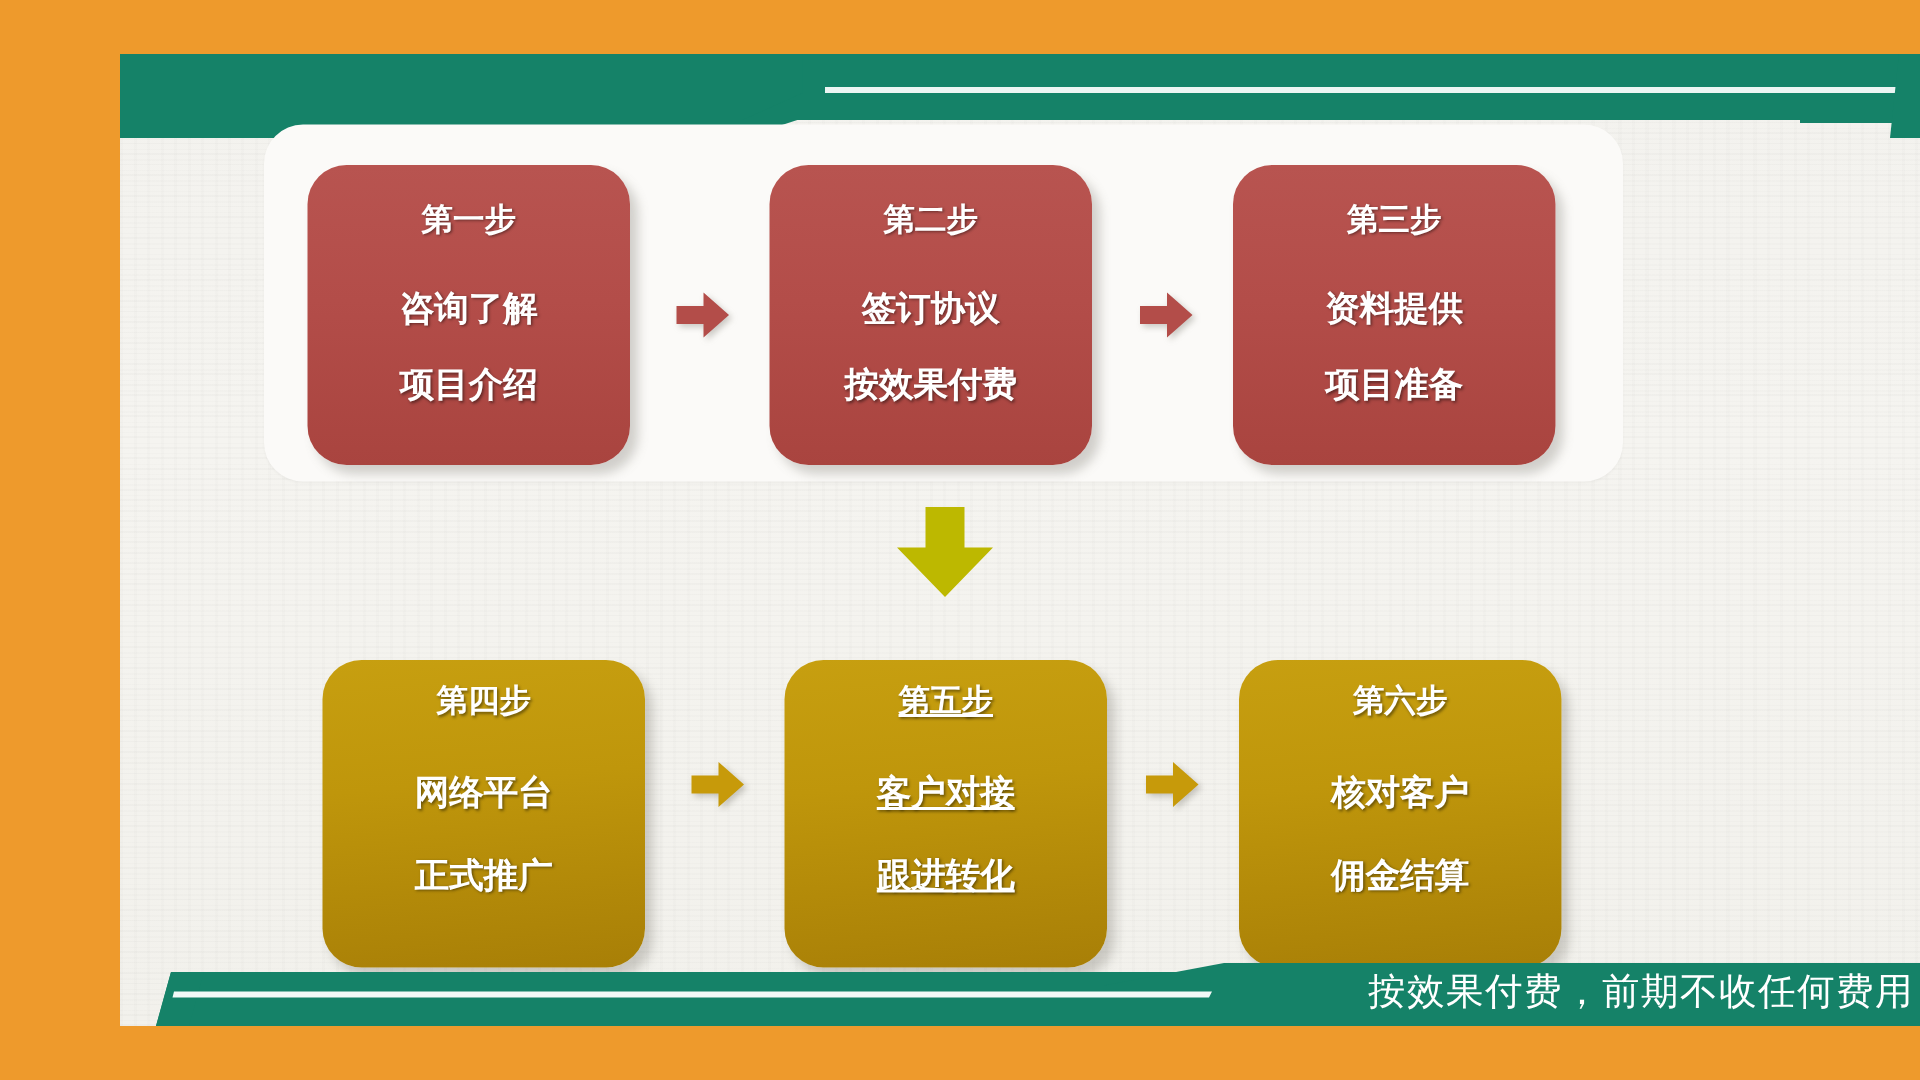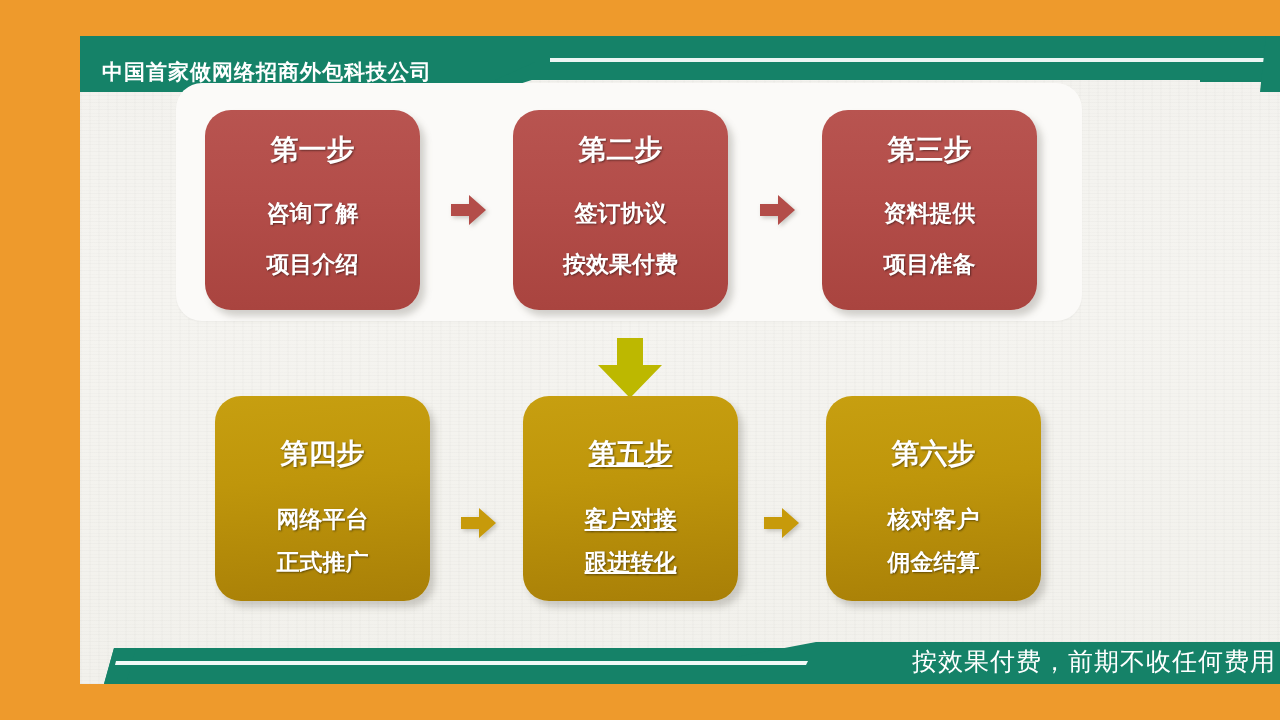--- a/index.html
+++ b/index.html
@@ -66,39 +66,39 @@
     box-sizing:border-box;
     font-family:"DejaVu Sans","Liberation Sans",sans-serif;
   }
   .step.red{
     background:linear-gradient(180deg,#b85450 0%,#b34d49 45%,#a9443f 100%);
   }
   .step.gold{
     background:linear-gradient(175deg,#c79f10 0%,#bf960b 40%,#a87f07 100%);
   }
   .step .s-title{
-    font-size:28px;font-weight:bold;line-height:1;
+    font-size:21px;font-weight:bold;line-height:1;
     text-shadow:1px 1px 2px rgba(0,0,0,0.45);
   }
   .step .s-line{
     font-size:23px;font-weight:bold;line-height:1.0;
     text-shadow:1px 1px 2px rgba(0,0,0,0.45);
     white-space:nowrap;
   }
 
   
   .r1{top:110px;width:215px;height:200px;padding-top:26px;}
   .r1 .s-body{margin-top:38px;display:flex;flex-direction:column;gap:28px;}
   .b1{left:205px;}
   .b2{left:513px;}
   .b3{left:822px;}
 
   
-  .r2{top:396px;width:215px;height:205px;padding-top:44px;}
-  .r2 .s-body{margin-top:40px;display:flex;flex-direction:column;gap:20px;}
+  .r2{top:440px;width:215px;height:205px;padding-top:17px;}
+  .r2 .s-body{margin-top:40px;display:flex;flex-direction:column;gap:32px;}
   .b4{left:215px;}
   .b5{left:523px;text-decoration:underline;}
   .b6{left:826px;}
 
   
   .harrow{position:absolute;width:40px;height:34px;}
   .harrow svg{display:block;filter:drop-shadow(2px 2px 2px rgba(110,105,95,0.35));}
   .ha1{left:449px;top:193px;}
   .ha2{left:758px;top:193px;}
   .ha3{left:459px;top:506px;}
@@ -128,21 +128,20 @@
     <svg class="hdr-svg" width="1200" height="60" viewBox="0 0 1200 60">
 
       <path d="M0,0 H1200 L1193,46 L1120,46 L1120,10 L1200,10 L1200,0 Z" fill="#158268"></path>
       <path d="M0,0 H470 L470,38 L415,56 L0,56 Z" fill="#158268"></path>
       <path d="M455,0 H1197 L1192,44 L415,44 L455,26 Z" fill="#158268"></path>
 
       <path d="M470,22 H1196 L1195,26 H470 Z" fill="#ffffff" opacity="0.92"></path>
 
       <path d="M1186,0 H1200 V56 L1180,56 Z" fill="#158268"></path>
     </svg>
-    <div class="hdr-title">中国首家做网络招商外包科技公司</div>
   </div>
 
   <div class="tray"></div>
 
   <div class="step red r1 b1">
     <div class="s-title">第一步</div>
     <div class="s-body">
       <div class="s-line">咨询了解</div>
       <div class="s-line">项目介绍</div>
     </div>

